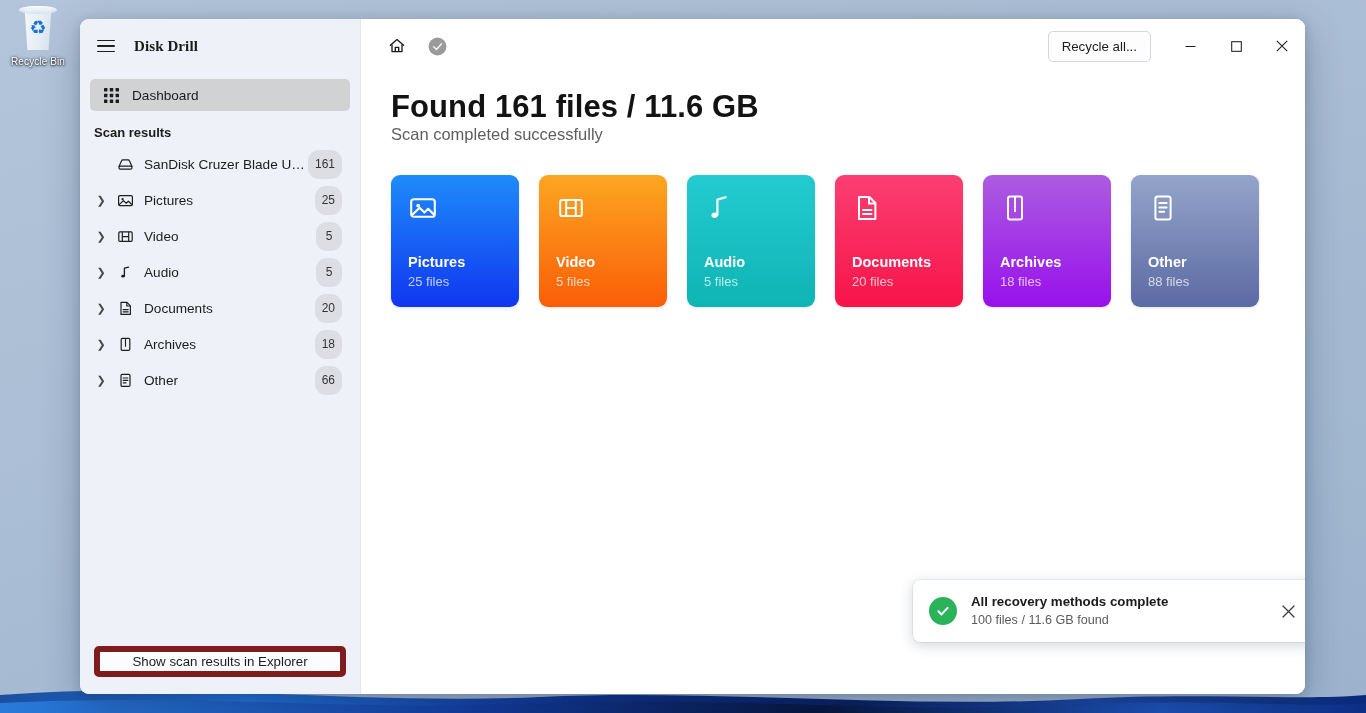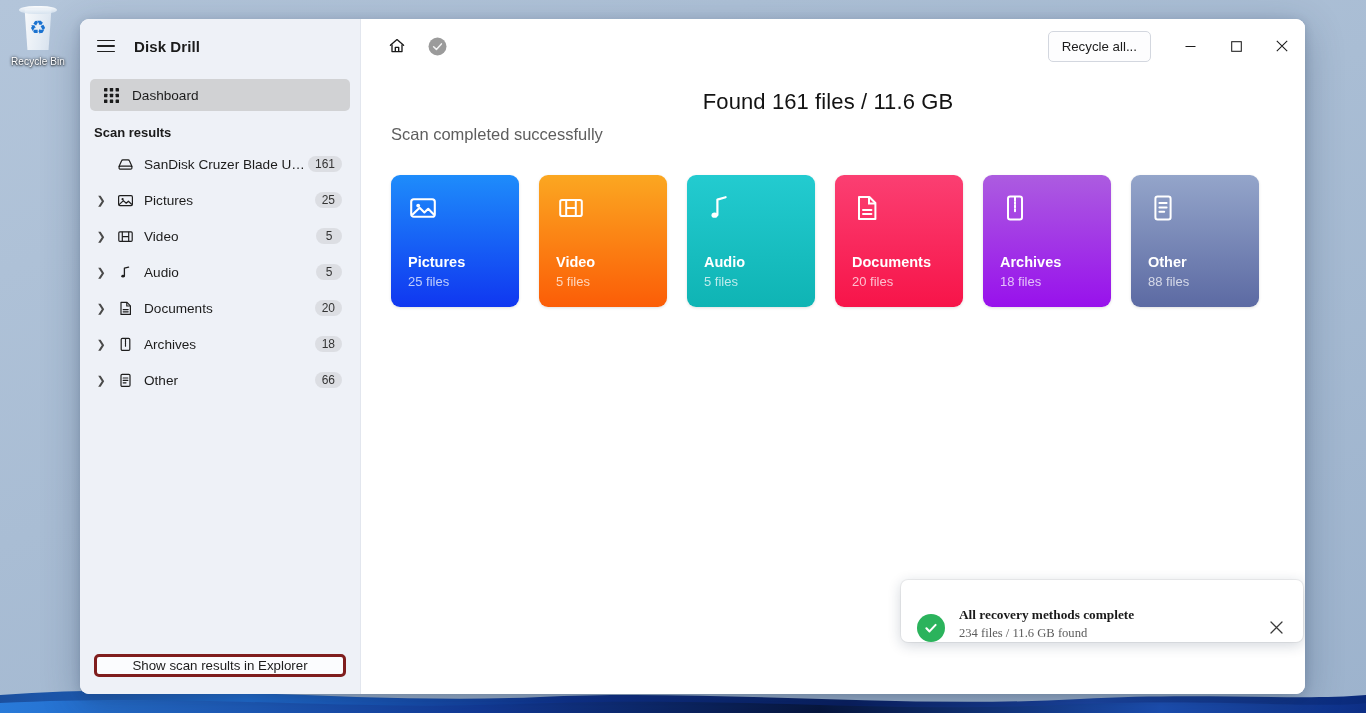--- a/index.html
+++ b/index.html
@@ -69,21 +69,21 @@
   #sidebar-header {
     height: 54px; display: flex; align-items: center; padding: 0 20px 0 12px;
     gap: 14px; flex: 0 0 54px;
   }
   #hamburger {
     width: 28px; height: 28px; display:flex; flex-direction:column;
     justify-content:center; align-items:center; gap:4px; cursor: pointer;
     border-radius: 4px;
   }
   #hamburger span { display:block; width:18px; height:1.6px; background:#202020; border-radius:1px; }
-  #app-title { font-size: 15px; font-weight: bold; color: #1b1b1b; letter-spacing: .1px; }
+  #app-title { font-size: 15px; font-weight: bold; color: #1b1b1b; letter-spacing: .1px; font-family: Liberation Serif, serif; }
 
   .nav-list { padding: 6px 10px 0 10px; }
   .nav-item {
     display:flex; align-items:center; height:32px; border-radius:5px;
     padding: 0 10px 0 10px; cursor: pointer; gap: 10px;
   }
   .nav-item.selected { background:#d1d2d4; }
   .nav-icon { width: 22px; height:22px; display:flex; align-items:center; justify-content:center; flex:0 0 22px;}
   .nav-label { font-size: 13.6px; color:#1c1c1c; white-space:nowrap; overflow:hidden; text-overflow: ellipsis; }
 
@@ -103,30 +103,30 @@
   }
   .tree-icon {
     width: 26px; flex:0 0 26px; display:flex; align-items:center; justify-content:center;
     color:#1e1e1e;
   }
   .tree-label {
     flex:1 1 auto; font-size: 13.6px; color:#1c1c1c; padding-left:6px;
     white-space:nowrap; overflow:hidden; text-overflow:ellipsis;
   }
   .tree-badge {
-    min-width: 26px; height:16px; border-radius: 11px; background:#dcdee3;
+    min-width: 26px; height:29px; border-radius: 11px; background:#dcdee3;
     color:#343434; font-size: 12px; display:flex; align-items:center;
     justify-content:center; padding: 0 7px; flex: 0 0 auto;
   }
 
   #sidebar-spacer { flex: 1 1 auto; }
   #sidebar-footer { padding: 0 14px 17px; }
   #explorer-button {
-    width:100%; height: 23px; border-radius:5px; background:#fbfcfe;
-    border:3px solid #7f1d1d; font-size:13.3px; color:#1c1c1c;
+    width:100%; height: 31px; border-radius:5px; background:#fbfcfe;
+    border:6px solid #7f1d1d; font-size:13.3px; color:#1c1c1c;
     cursor:pointer; font-family:"Liberation Sans", sans-serif;
   }
 
   
   #main { flex:1 1 auto; height:100%; background:#ffffff; display:flex; flex-direction:column; position:relative; }
 
   #titlebar {
     height: 54px; flex:0 0 54px; display:flex; align-items:center;
     padding-left: 16px; gap: 0;
   }
@@ -145,40 +145,40 @@
     background:#0a7ff2; border:none; font-size:13.3px; font-weight:bold;
     color:#ffffff; cursor:pointer; font-family:"Liberation Sans", sans-serif;
   }
   .wincontrol {
     width: 46px; height: 46px; display:flex; align-items:center; justify-content:center;
     cursor:pointer; color:#1c1c1c;
   }
   #win-min { margin-left: 16px; }
 
   #content { flex:1 1 auto; padding: 16px 40px 0 30px; position:relative; }
-  #page-title { font-size: 22px; font-weight: normal; color:#131313; letter-spacing:.1px;text-align:center; }
-  #page-subtitle { font-size: 16.5px; color:#5e5e5e; margin-top: 10px; }
+  #page-title { font-size: 31px; font-weight: bold; color:#131313; letter-spacing:.1px; }
+  #page-subtitle { font-size: 16.5px; color:#5e5e5e; }
 
   #cards { display:flex; gap: 20px; margin-top: 31px; }
   .card {
     width: 128px; height: 132px; border-radius: 9px; position:relative;
     cursor:pointer; box-shadow: 0 1px 3px rgba(0,0,0,.12);
     padding: 18px 0 0 17px; color:#fff; overflow:hidden;
   }
   .card-icon { width:30px; height:30px; }
   .card-text { position:absolute; left:17px; bottom: 17px; }
   .card-name { font-size: 14.5px; font-weight:bold; line-height:18px; }
   .card-count { font-size: 13px; color: rgba(255,255,255,.72); line-height: 17px; margin-top:2px; }
 
   
   #toast {
-    position:absolute; left: 540px; bottom: 52px;
+    position:absolute; left: 552px; bottom: 52px;
     width: 402px; height: 62px; background:#ffffff; border-radius: 7px;
     box-shadow: 0 3px 14px rgba(20,40,70,.20), 0 0 0 1px rgba(0,0,0,.05);
-    display:flex; align-items:flex-end; padding: 0 12px 0 16px; gap: 14px; font-family: Liberation Serif, serif;
+    display:flex; align-items:center; padding: 0 12px 0 16px; gap: 14px;
   }
   #toast-check {
     width:28px; height:28px; border-radius:50%; background:#2bb35c;
     display:flex; align-items:center; justify-content:center; flex:0 0 28px;
   }
   #toast-body { flex:1 1 auto; }
   #toast-title { font-size:13.3px; font-weight:bold; color:#1a1a1a; line-height:17px; }
   #toast-sub { font-size:12.6px; color:#5c5c5c; line-height:17px; margin-top:2px; }
   #toast-close {
     width:30px; height:30px; display:flex; align-items:center; justify-content:center;
@@ -482,21 +482,21 @@
     </div>
 
     <div id="toast">
       <div id="toast-check">
         <svg width="16" height="16" viewBox="0 0 16 16" fill="none" stroke="#ffffff" stroke-width="2.1" stroke-linecap="round" stroke-linejoin="round">
           <path d="M3.4 8.3 L6.5 11.4 L12.6 4.9"></path>
         </svg>
       </div>
       <div id="toast-body">
         <div id="toast-title">All recovery methods complete</div>
-        <div id="toast-sub">234 files / 11.6 GB found</div>
+        <div id="toast-sub">100 files / 11.6 GB found</div>
       </div>
       <div id="toast-close">
         <svg width="13" height="13" viewBox="0 0 13 13">
             <path d="M1 1 L12 12 M12 1 L1 12" stroke="currentColor" stroke-width="1.25" stroke-linecap="round"></path>
           </svg>
       </div>
     </div>
 
   </section>
 </div>

